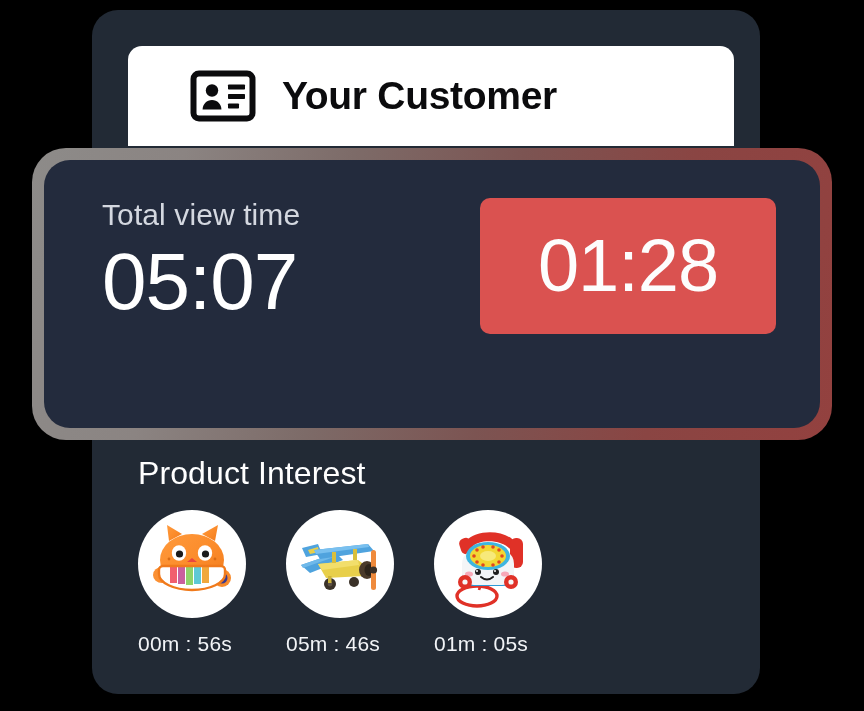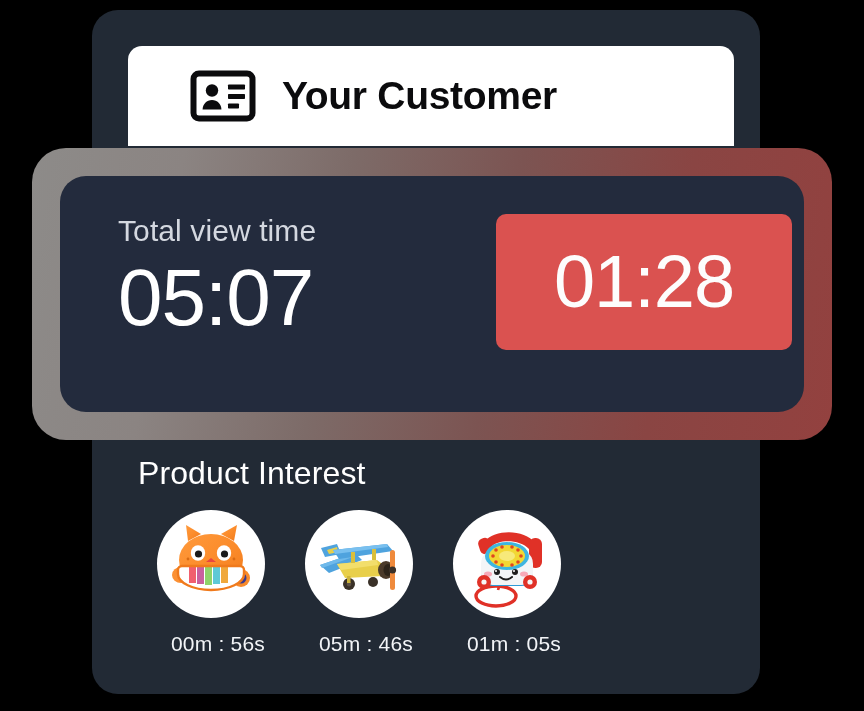--- a/index.html
+++ b/index.html
@@ -79,21 +79,21 @@
 
   #product-list {
     display: flex;
     gap: 21px;
   }
 
   .product-item {
     width: 127px;
     display: flex;
     flex-direction: column;
-    align-items: flex-end;
+    align-items: flex-start;
   }
 
   .product-thumb {
     width: 108px;
     height: 108px;
     border-radius: 50%;
     background: #ffffff;
     display: flex;
     align-items: center;
     justify-content: center;
@@ -119,21 +119,21 @@
     height: 292px;
     border-radius: 34px;
     
     background: linear-gradient(100deg,
                 #8d8b89 0%,
                 #8b8482 18%,
                 #7d6b68 38%,
                 #7c5452 58%,
                 #8a4543 78%,
                 #93413f 100%);
-    padding: 28px;
+    padding: 12px;
     filter: blur(0.3px);
   }
 
   #session-card {
     position: relative;
     width: 100%;
     height: 100%;
     background: #232b3d;
     border-radius: 26px;
     padding: 38px 0 0 58px;

